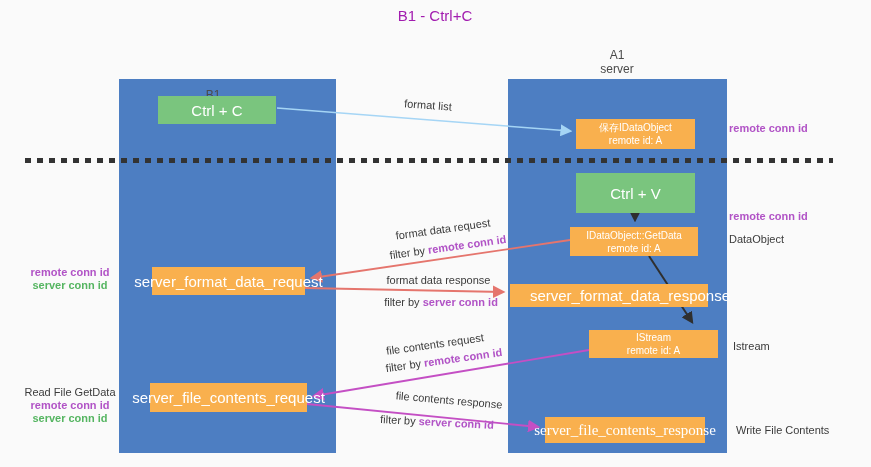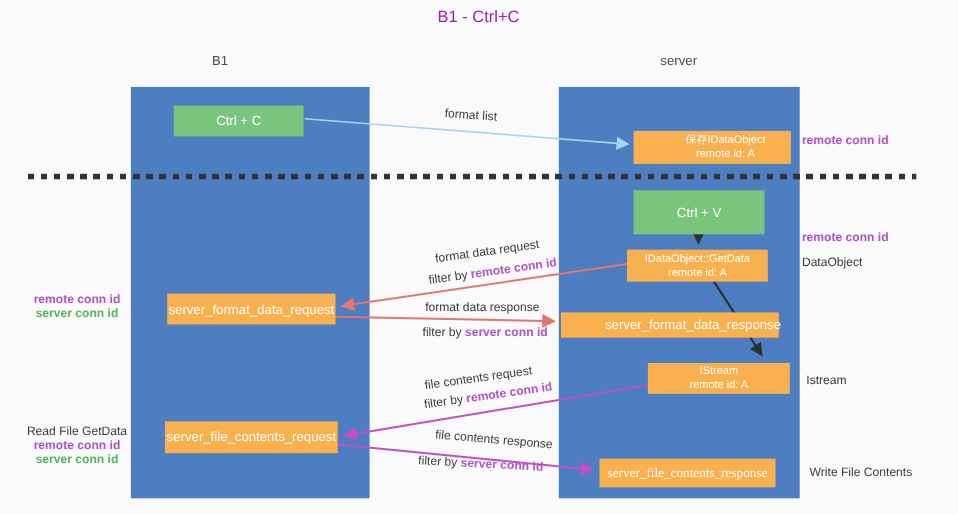--- a/index.html
+++ b/index.html
@@ -22,45 +22,46 @@
     top: 79px; height: 374px; background: var(--column-blue, #4d7ec2); z-index: 1;
   }
   .dashed-line {
     left: 25px; top: 158px; width: 808px; height: 5px; z-index: 4;
     background: repeating-linear-gradient(90deg, #333 0 6px, transparent 6px 12px);
   }
   svg.arrows { left: 0; top: 0; z-index: 3; pointer-events: none; }
   .node {
     z-index: 6; display: flex; flex-direction: column;
     align-items: center; justify-content: center;
-    color: #fff; text-align: center; font-size: 12px; line-height: 13px;
+    color: #fff; text-align: center; font-size: 15px; line-height: 13px;
   }
   .node.green { background: var(--box-green, #7ac57e); }
   .node.orange { background: var(--box-orange, #f9b04e); }
   .node.two-line { font-size: 10px; }
   .lbl { z-index: 6; font-size: 11px; line-height: 13px; white-space: nowrap; }
   .purple { color: var(--purple, #b153c6); font-weight: bold; }
   .greentxt { color: var(--green-text, #55b561); font-weight: bold; }
   .center { text-align: center; }
   .rot-up { transform: rotate(-8deg); transform-origin: center; }
   .rot-dn4 { transform: rotate(4deg); transform-origin: center; }
   .rot-dn5 { transform: rotate(5deg); transform-origin: center; }
   .rot-dn3 { transform: rotate(3deg); transform-origin: center; }
 </style>
 </head>
 <body>
 
 <div class="abs title">
   <div>B1 - Ctrl+C</div>
 </div>
 
-<div class="abs col-header" style="left:140px;">
+<div class="abs col-header" style="left:153px;margin-top:40px;">
   <div>B1</div>
 </div>
 <div class="abs col-header" style="left:557px;">
+  <div>A1</div>
   <div>server</div>
 </div>
 
 <div class="abs column" style="left:119px; width:217px;"></div>
 <div class="abs column" style="left:508px; width:219px;"></div>
 
 <div class="abs dashed-line"></div>
 
 <svg class="abs arrows" width="871" height="467" viewBox="0 0 871 467">
   <defs>
@@ -83,21 +84,21 @@
   <line x1="589" y1="350" x2="314" y2="396" style="stroke:var(--arrow-magenta,#c44fc4)" stroke-width="1.8" marker-end="url(#m-mag)"></line>
   <line x1="307" y1="404" x2="538" y2="427" style="stroke:var(--arrow-magenta,#c44fc4)" stroke-width="1.8" marker-end="url(#m-mag)"></line>
   <line x1="635" y1="198" x2="635" y2="220" style="stroke:var(--arrow-black,#2f2f2f)" stroke-width="2" marker-end="url(#m-blk)"></line>
   <line x1="649" y1="256" x2="692" y2="322" style="stroke:var(--arrow-black,#2f2f2f)" stroke-width="2" marker-end="url(#m-blk)"></line>
 </svg>
 
 <div class="abs node green" style="left:158px; top:96px; width:118px; height:28px;">
   <div>Ctrl + C</div>
 </div>
 
-<div class="abs node orange two-line" style="left:576px; top:119px; width:119px; height:30px;padding-left:24px;">
+<div class="abs node orange two-line" style="left:576px; top:119px; width:119px; height:30px;">
   <div>保存IDataObject</div>
   <div>remote id: A</div>
 </div>
 
 <div class="abs node green" style="left:576px; top:173px; width:119px; height:40px;">
   <div>Ctrl + V</div>
 </div>
 
 <div class="abs node orange two-line" style="left:570px; top:227px; width:128px; height:29px;">
   <div>IDataObject::GetData</div>

